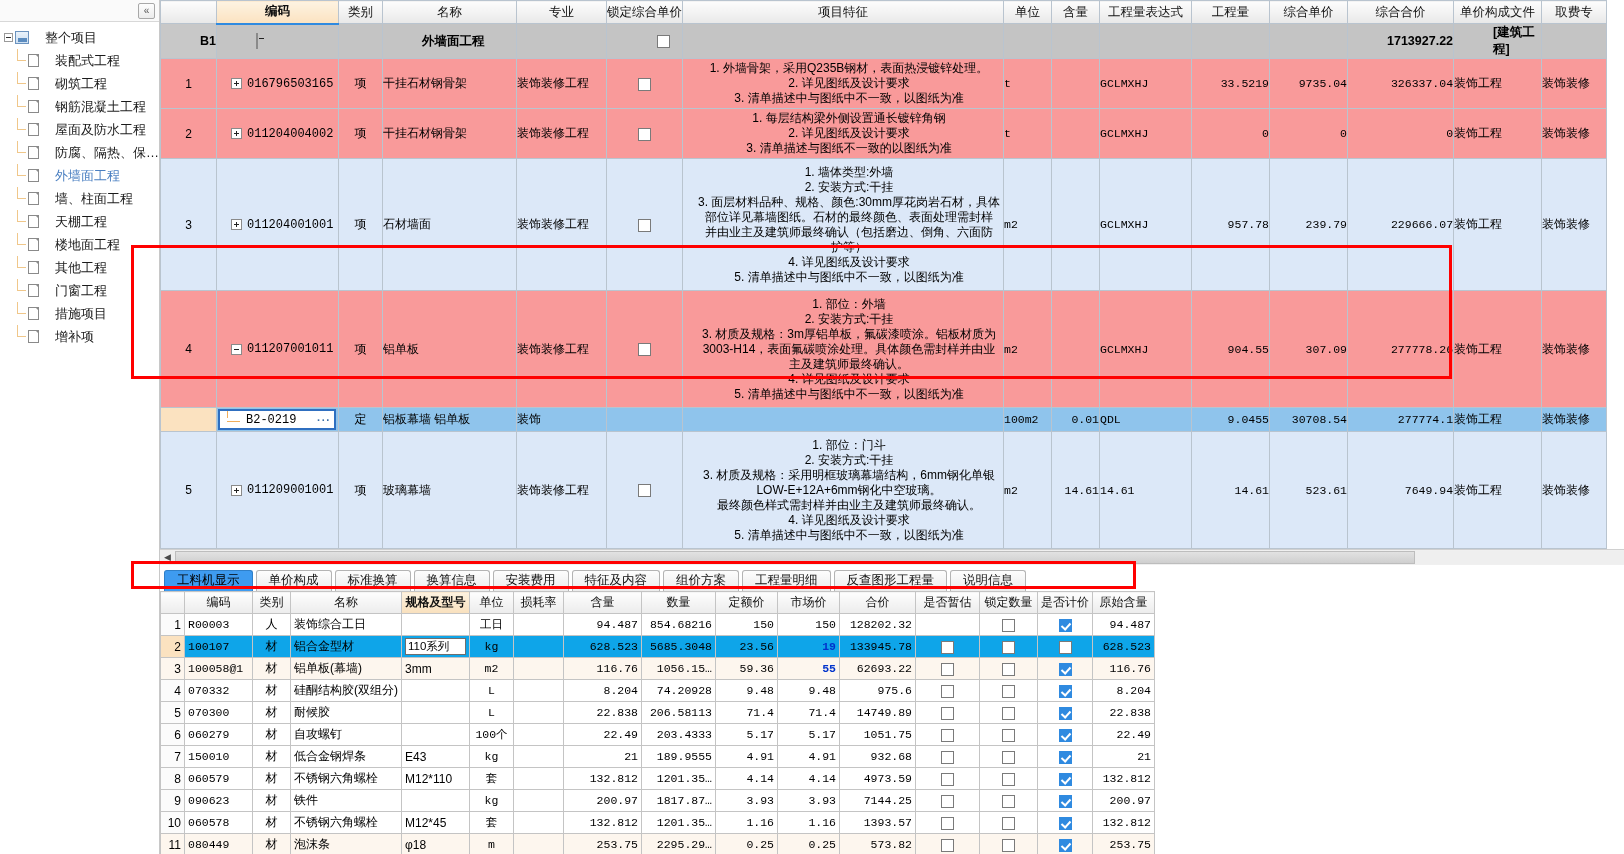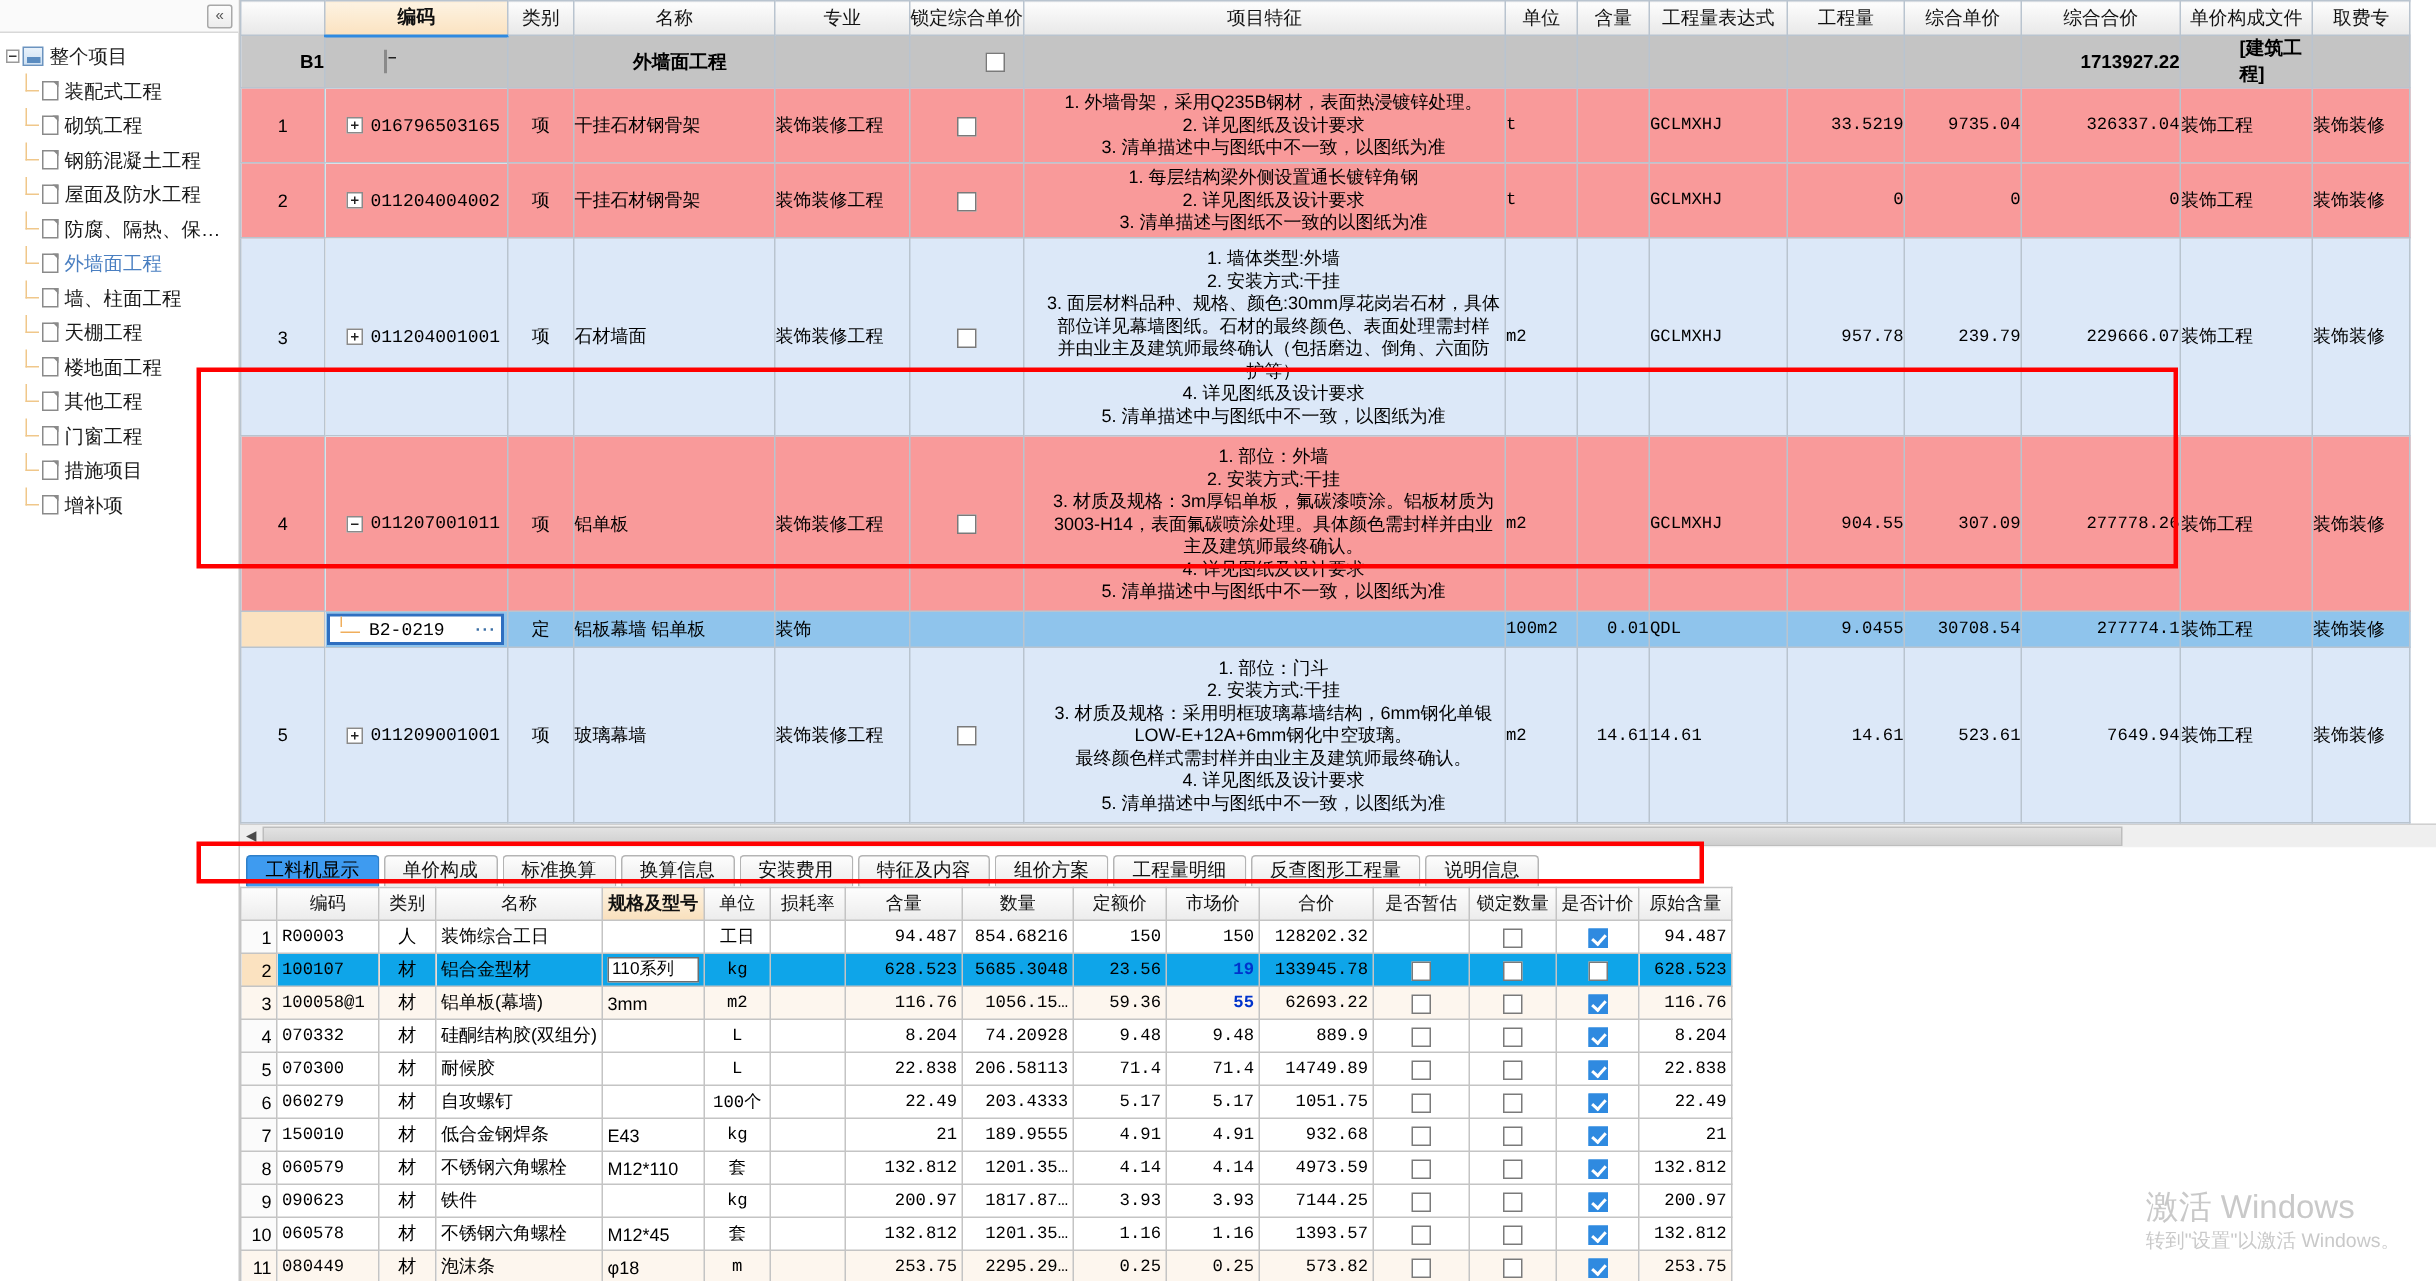--- a/index.html
+++ b/index.html
@@ -80,21 +80,21 @@
   }
   .proj-icon {
     width: 14px; height: 13px; flex: 0 0 14px; margin-right: 4px;
     background: linear-gradient(#e9f2fb,#cde0f2);
     border: 1px solid #6b93bf; position: relative;
   }
   .proj-icon::after {
     content:""; position:absolute; left: 2px; bottom: 1px;
     width: 9px; height: 4px; background: #5b8cc0;
   }
-  .tree-label { font-size: 13px; }
+  .tree-label { font-size: 13px; margin-left: 12px; }
   .tree-row.selected .tree-label { color: #4a7fc1; }
 
   
   #main { flex: 1 1 auto; position: relative; height: 854px; display:flex; flex-direction:column; background:#fff; }
 
   
   .grid-wrap { position: relative; }
   table.grid { border-collapse: collapse; table-layout: fixed; }
   table.grid td, table.grid th { border: 1px solid #b9c4cf; padding: 0; vertical-align: middle; }
 
@@ -661,21 +661,21 @@
               <td class="code"><span>070332</span></td>
               <td style="text-align: center;"><span>材</span></td>
               <td><span>硅酮结构胶(双组分)</span></td>
               <td><span></span></td>
               <td class="code" style="text-align: center;"><span>L</span></td>
               <td class="num"><span></span></td>
               <td class="num"><span>8.204</span></td>
               <td class="num"><span>74.20928</span></td>
               <td class="num"><span>9.48</span></td>
               <td class="num"><span>9.48</span></td>
-              <td class="num"><span>889.9</span></td>
+              <td class="num"><span>975.6</span></td>
               <td style="text-align: center;"><span class="chk"></span></td>
               <td style="text-align: center;"><span class="chk"></span></td>
               <td style="text-align: center;"><span class="chk on"></span></td>
               <td class="num"><span>8.204</span></td>
             </tr>
             <tr class="">
               <td class="idx"><span>5</span></td>
               <td class="code"><span>070300</span></td>
               <td style="text-align: center;"><span>材</span></td>
               <td><span>耐候胶</span></td>
@@ -815,21 +815,17 @@
               <td class="num"><span>561.01</span></td>
               <td style="text-align: center;"><span class="chk"></span></td>
               <td style="text-align: center;"><span class="chk"></span></td>
               <td style="text-align: center;"><span class="chk on"></span></td>
               <td class="num"><span>81.606</span></td>
             </tr>
           </tbody>
       </table>
     </div>
 
-    <div class="watermark">
-      <div class="wm1">激活 Windows</div>
-      <div class="wm2">转到"设置"以激活 Windows。</div>
-    </div>
   </div>
 
   <div class="redbox" style="left:131px; top:245px; width:1321px; height:134px;"></div>
   <div class="redbox" style="left:131px; top:561px; width:1005px; height:28px;"></div>
 </div>
 
 </body></html>

